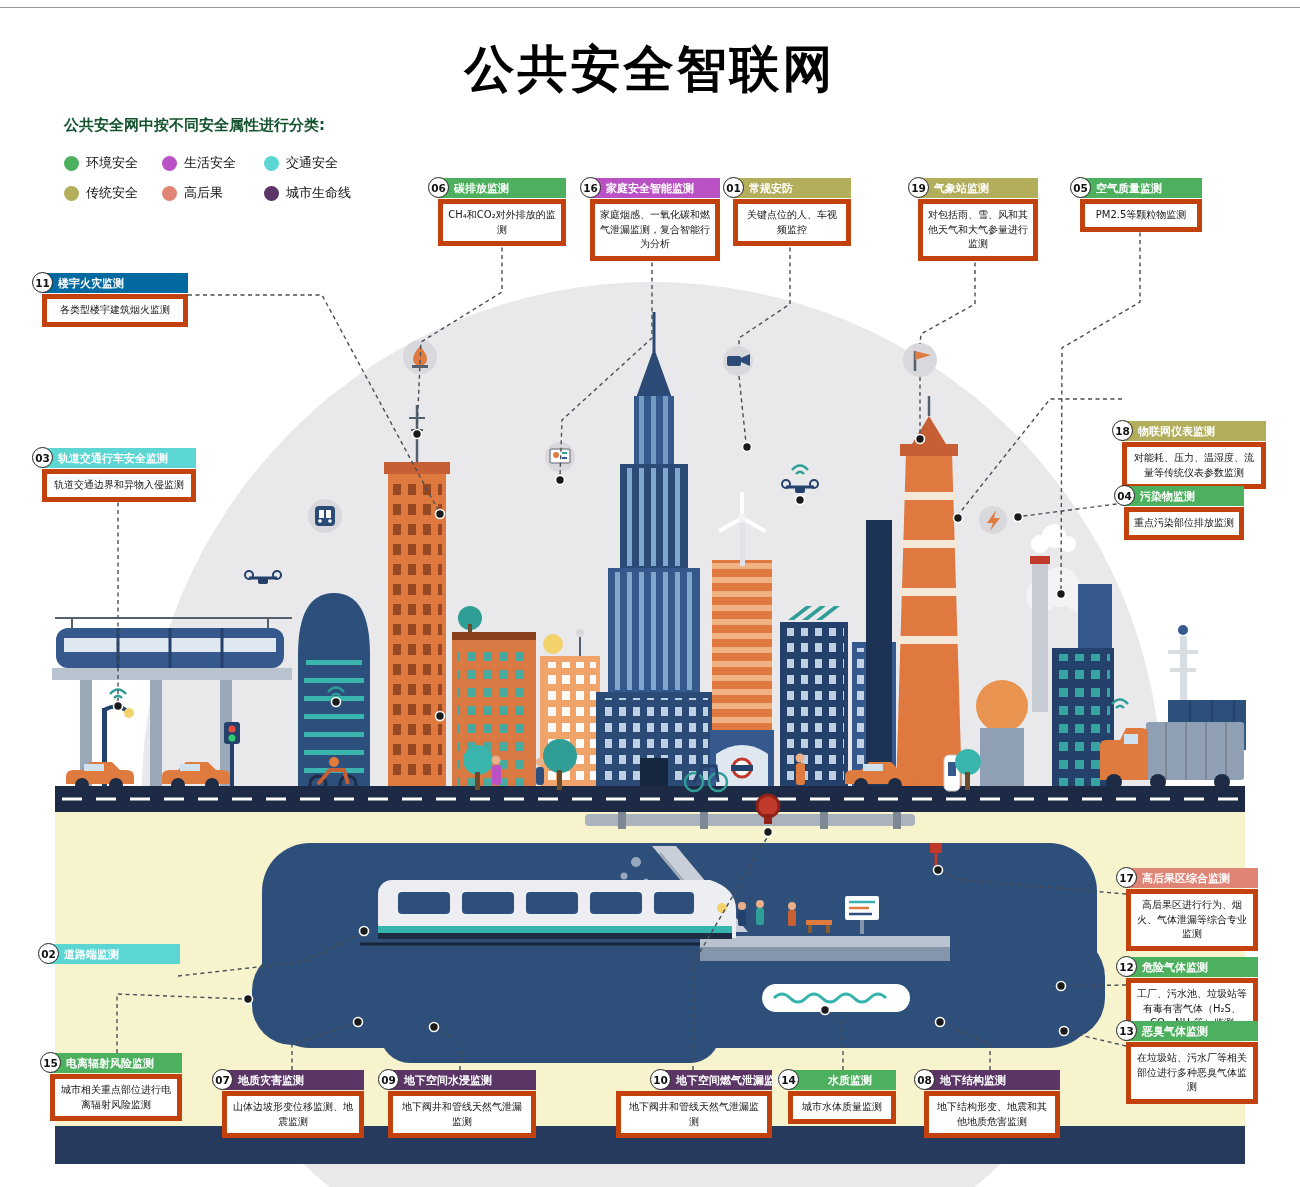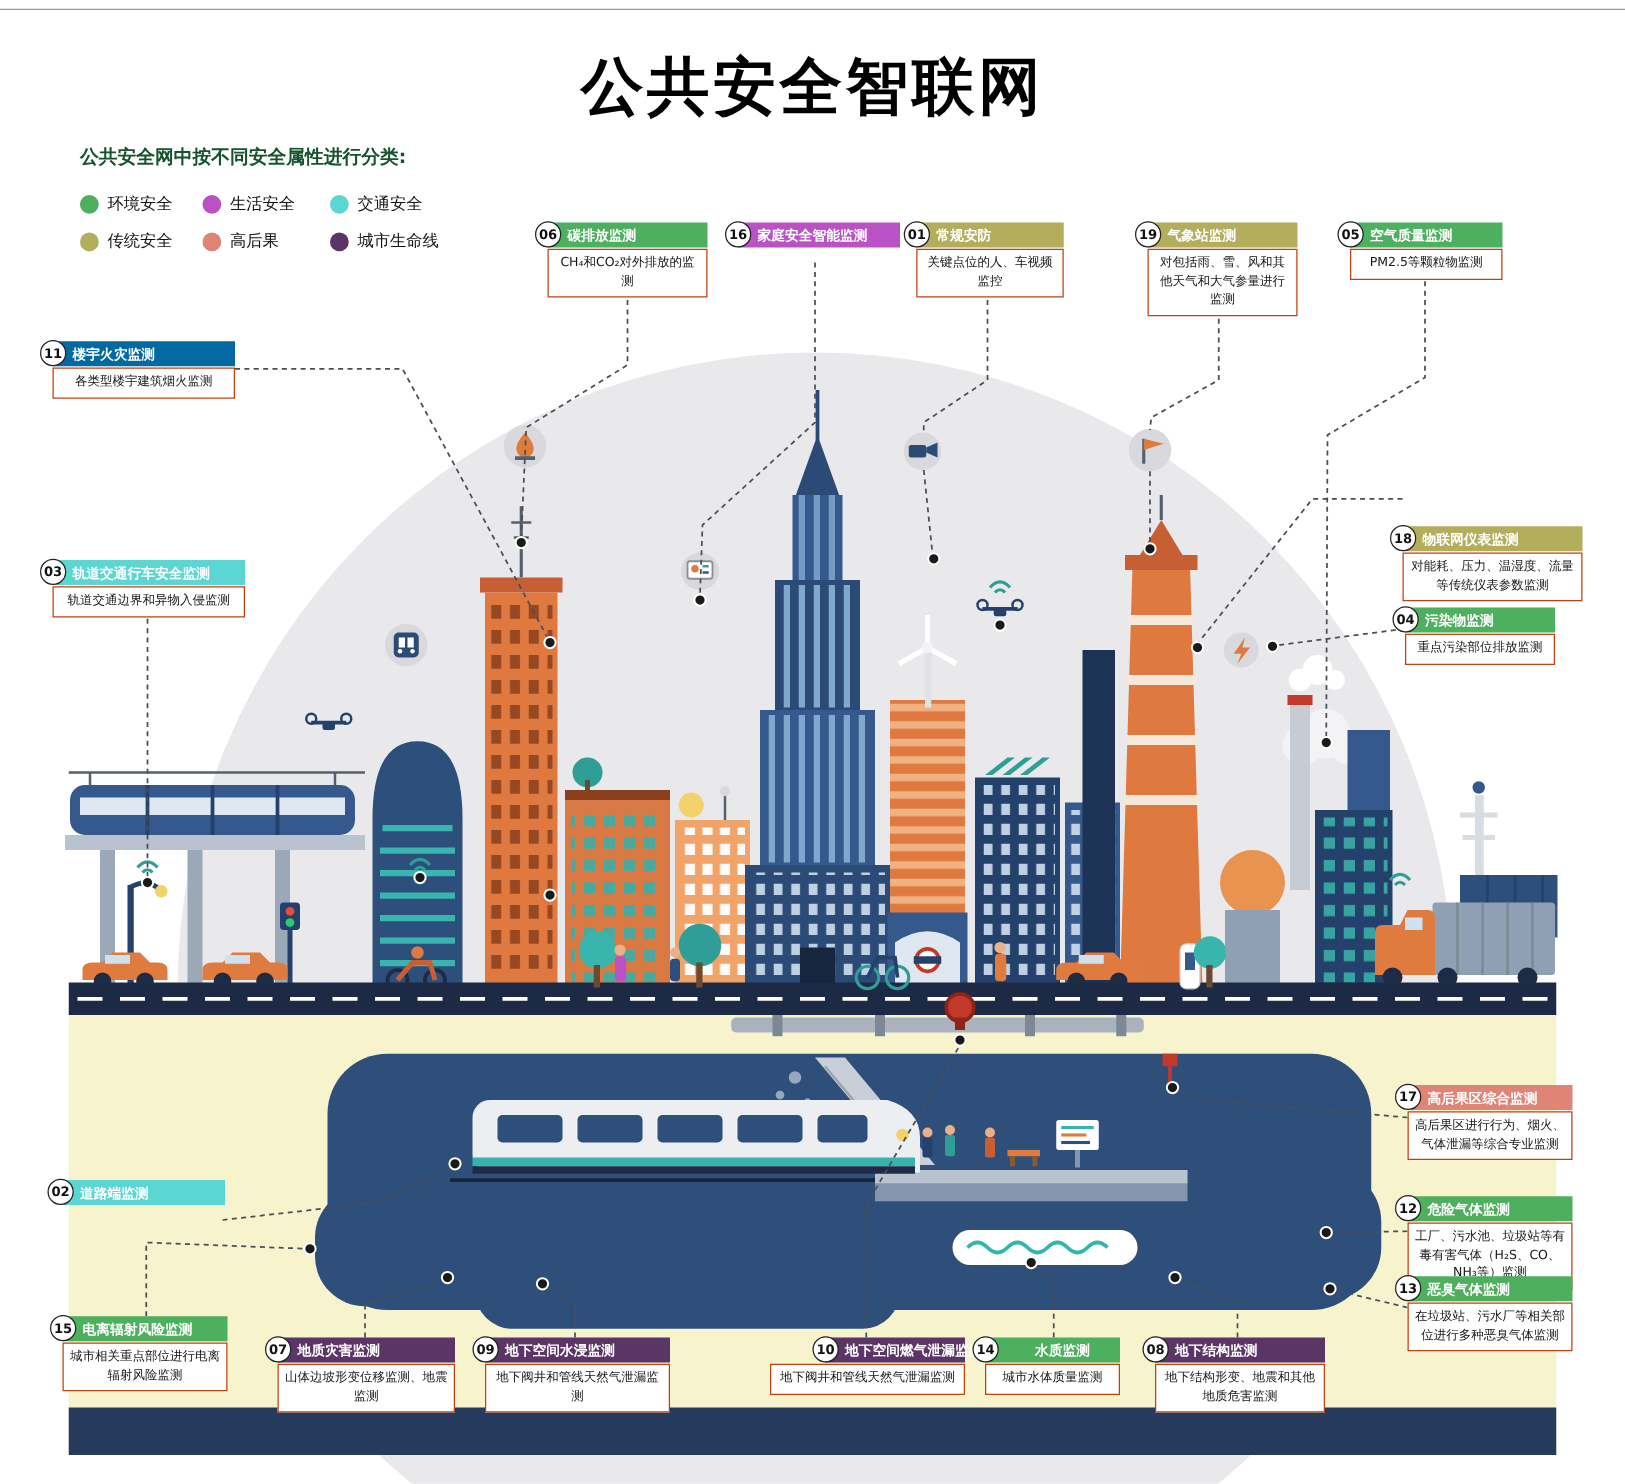--- a/index.html
+++ b/index.html
@@ -8,21 +8,21 @@
   .top-rule{position:absolute;top:7px;left:0;width:1300px;border-top:1.5px solid #9a9a9a}
   .title{position:absolute;top:36px;left:0;width:1300px;text-align:center;font-size:50px;font-weight:bold;color:#000;letter-spacing:3px;z-index:4}
   .subtitle{position:absolute;top:116px;left:64px;font-size:15px;font-weight:bold;color:#14532d;z-index:4}
   .legend{position:absolute;top:148px;left:64px;display:grid;grid-template-columns:98px 102px 130px;grid-auto-rows:30px;align-items:center;z-index:4}
   .lg-item{display:flex;align-items:center;gap:7px}
   .lg-dot{width:15px;height:15px;border-radius:50%;display:inline-block;flex:0 0 15px}
   .lg-label{font-size:13px;color:#111;white-space:nowrap}
   .callout{position:absolute;z-index:3}
   .co-head{position:relative;height:20px;display:flex;align-items:center;padding-left:16px;color:#fff;font-size:11px;font-weight:bold;white-space:nowrap}
   .co-num{position:absolute;left:-10px;top:-1px;width:21px;height:21px;border-radius:50%;background:#fff;border:1.5px solid #222;color:#111;font-size:10.5px;font-weight:bold;display:flex;align-items:center;justify-content:center;z-index:2}
-  .co-body{background:#fff;border:1px solid #c2410c;font-size:10px;line-height:1.45;color:#151515;padding:4px 5px;text-align:center;margin-top:1px}
+  .co-body{background:#fff;border:5px solid #c2410c;font-size:10px;line-height:1.45;color:#151515;padding:4px 5px;text-align:center;margin-top:1px}
   svg.scene{position:absolute;left:0;top:0;z-index:1}
 </style>
 </head>
 <body>
 
 <div class="top-rule"></div>
 <h1 class="title">公共安全智联网</h1>
 <div class="subtitle">公共安全网中按不同安全属性进行分类:</div>
 
 <div class="legend">
@@ -473,20 +473,21 @@
     <span>碳排放监测</span>
   </div>
   <div class="co-body">CH₄和CO₂对外排放的监测</div>
 </div>
 
 <div class="callout" style="left:590px;top:178px;width:130px">
   <div class="co-head" style="background-color: rgb(186, 82, 197);">
     <span class="co-num">16</span>
     <span>家庭安全智能监测</span>
   </div>
+  <div class="co-body">家庭烟感、一氧化碳和燃气泄漏监测，复合智能行为分析</div>
 </div>
 
 <div class="callout" style="left:733px;top:178px;width:118px">
   <div class="co-head" style="background-color: rgb(179, 174, 92);">
     <span class="co-num">01</span>
     <span>常规安防</span>
   </div>
   <div class="co-body">关键点位的人、车视频监控</div>
 </div>
 

